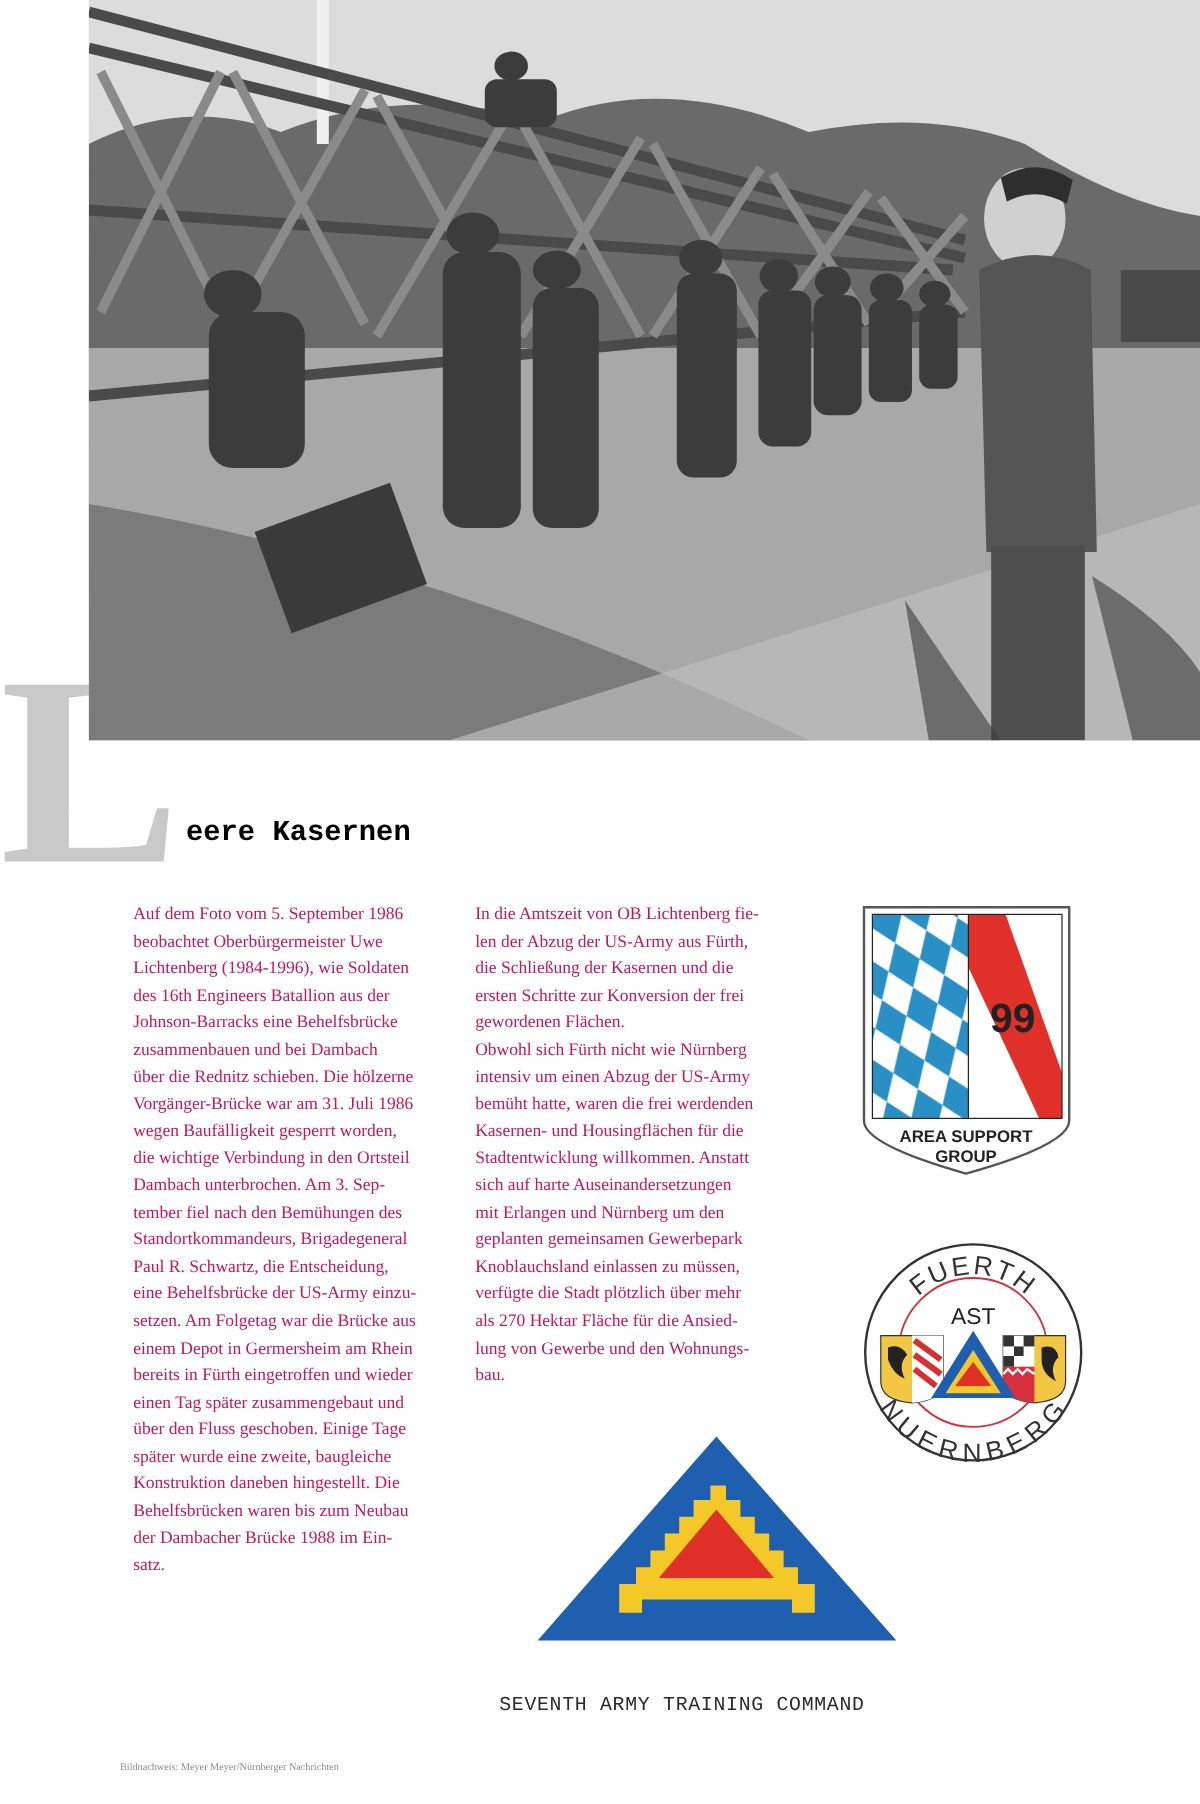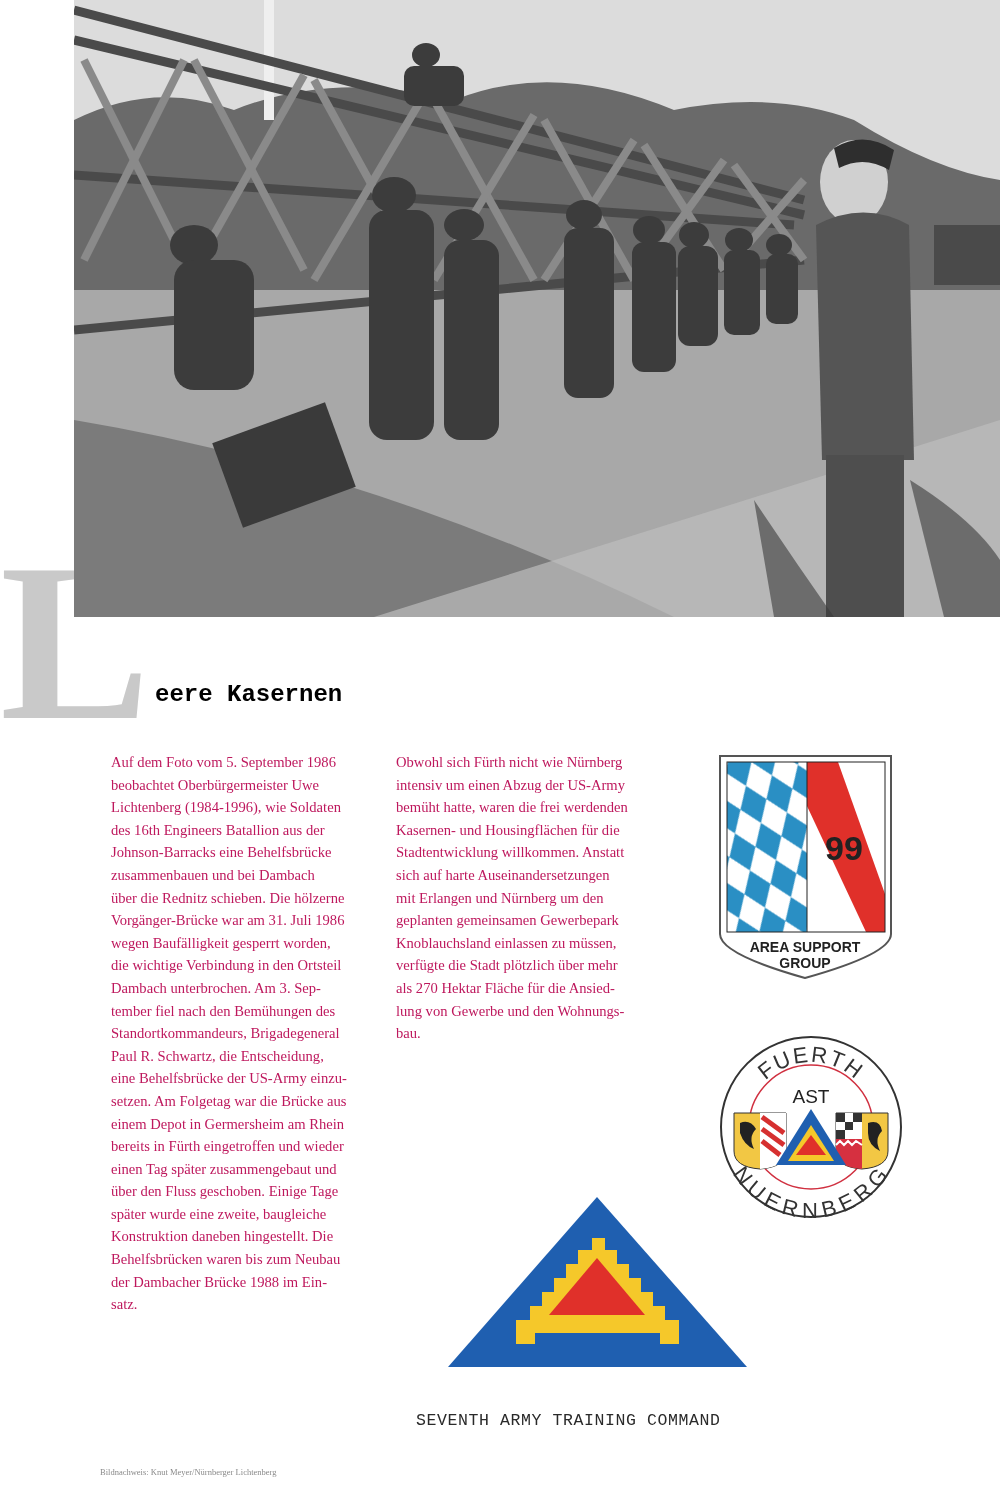--- a/index.html
+++ b/index.html
@@ -150,20 +150,25 @@
 einen Tag später zusammengebaut und
 über den Fluss geschoben. Einige Tage
 später wurde eine zweite, baugleiche
 Konstruktion daneben hingestellt. Die
 Behelfsbrücken waren bis zum Neubau
 der Dambacher Brücke 1988 im Ein-
 satz.</p>
 </div>
 
 <div class="col col2">
+  <p>In die Amtszeit von OB Lichtenberg fie-
+len der Abzug der US-Army aus Fürth,
+die Schließung der Kasernen und die
+ersten Schritte zur Konversion der frei
+gewordenen Flächen.</p>
   <p>Obwohl sich Fürth nicht wie Nürnberg
 intensiv um einen Abzug der US-Army
 bemüht hatte, waren die frei werdenden
 Kasernen- und Housingflächen für die
 Stadtentwicklung willkommen. Anstatt
 sich auf harte Auseinandersetzungen
 mit Erlangen und Nürnberg um den
 geplanten gemeinsamen Gewerbepark
 Knoblauchsland einlassen zu müssen,
 verfügte die Stadt plötzlich über mehr
@@ -237,13 +242,13 @@
 <div class="emblem seventh">
   <svg width="303" height="173" viewBox="0 0 303 173">
     <path d="M151 2 L301 172 L2 172 Z" fill="#1f5fb0"></path>
     <path d="M146 43 H159 V55 H171 V69 H183 V83 H195 V97 H207 V111 H219 V125 H233 V149 H214 V138 H89 V149 H70 V125 H84 V111 H96 V97 H108 V83 H120 V69 H132 V55 H146 Z" fill="#f5c82a"></path>
     <path d="M151 63 L199 120 L103 120 Z" fill="#e0302a"></path>
   </svg>
 </div>
 
 <div class="caption">SEVENTH ARMY TRAINING COMMAND</div>
 
-<div class="credit">Bildnachweis: Knut Meyer/Nürnberger Lichtenberg</div>
+<div class="credit">Bildnachweis: Meyer Meyer/Nürnberger Nachrichten</div>
 
 </body></html>

